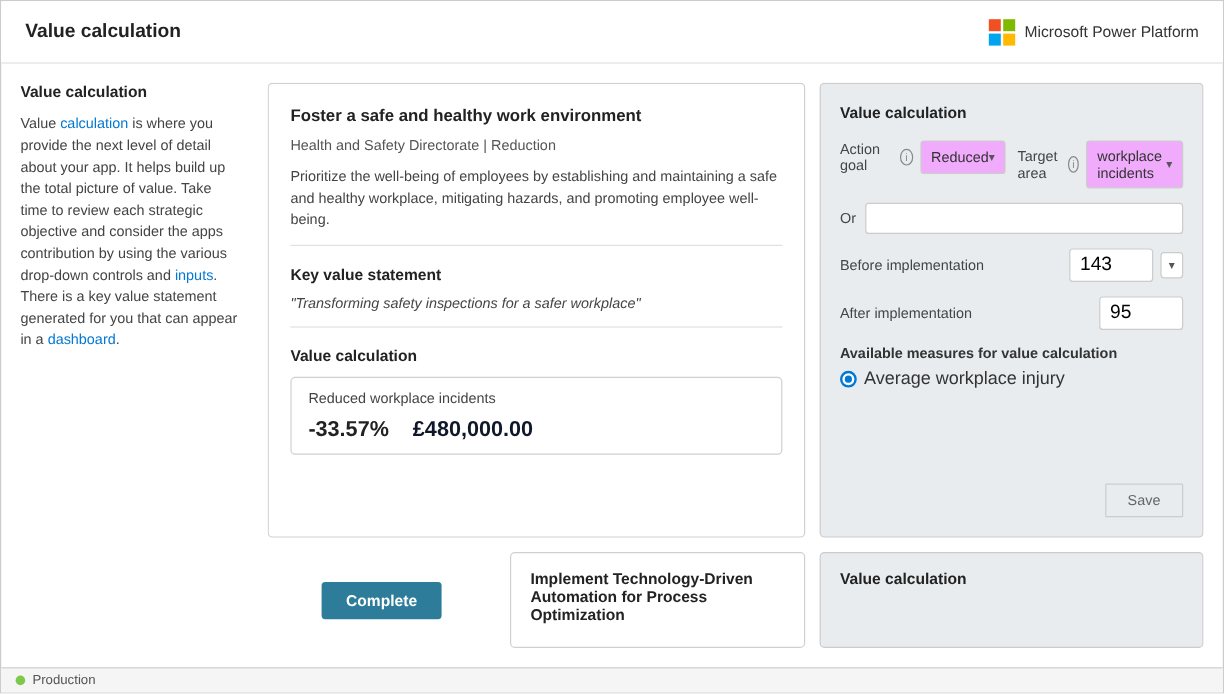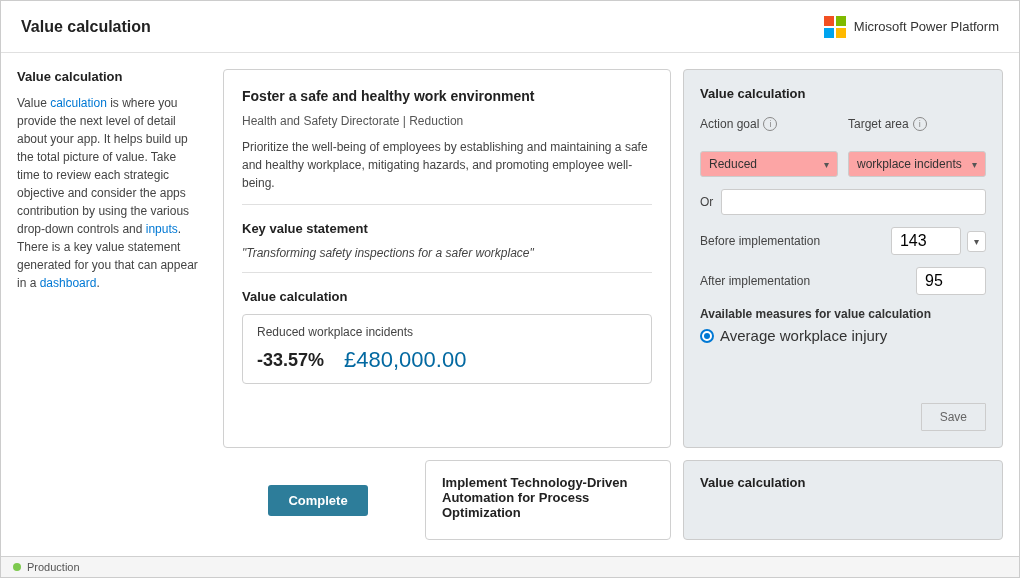--- a/index.html
+++ b/index.html
@@ -162,23 +162,23 @@
       display: flex;
       align-items: center;
       gap: 20px;
     }
     .value-number-negative {
       font-size: 18px;
       font-weight: 700;
       color: #222;
     }
     .value-number-positive {
-      font-size: 22px;
-      font-weight: 400;
-      color: #0369a1;
+      font-size: 18px;
+      font-weight: 700;
+      color: #0f172a;
     }
 
     
     .right-panel {
       width: 320px;
       flex-shrink: 0;
       background: #e8ecef;
       border: 1px solid #ccc;
       border-radius: 4px;
       padding: 16px;
@@ -194,22 +194,22 @@
     }
 
     .form-row {
       display: flex;
       gap: 10px;
       align-items: flex-start;
     }
     .form-group {
       flex: 1;
       display: flex;
-      flex-direction: column;
-      gap: 20px;
+      flex-direction: row;
+      gap: 6px;
     }
     .form-label {
       font-size: 12px;
       color: #444;
       display: flex;
       align-items: center;
       gap: 4px;
     }
     .info-icon {
       width: 14px;
@@ -221,21 +221,21 @@
       justify-content: center;
       font-size: 9px;
       color: #888;
       cursor: pointer;
     }
     .form-select {
       border: 1px solid #ccc;
       border-radius: 3px;
       padding: 5px 8px;
       font-size: 12px;
-      background: #fca5a5;
+      background: #f0abfc;
       display: flex;
       align-items: center;
       justify-content: space-between;
       cursor: pointer;
     }
     .select-chevron {
       font-size: 10px;
       color: #555;
     }
 

